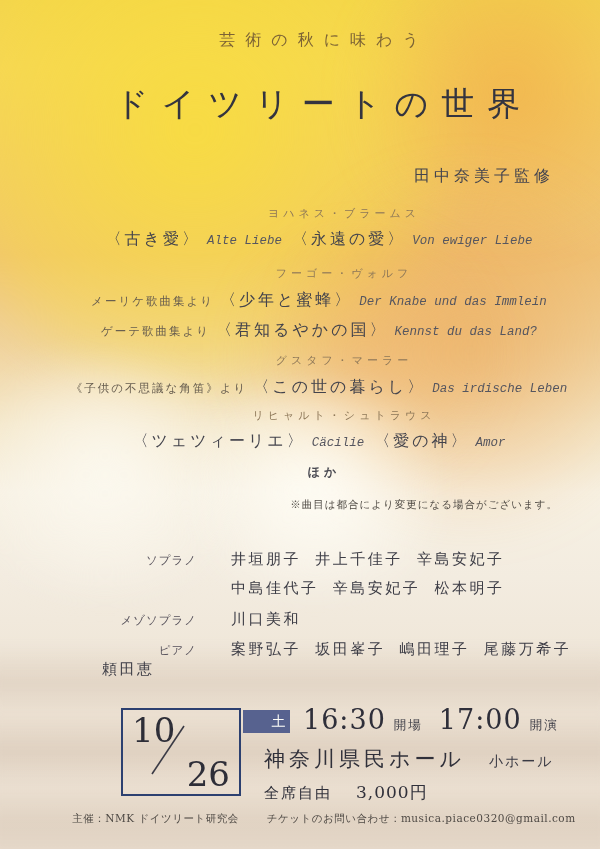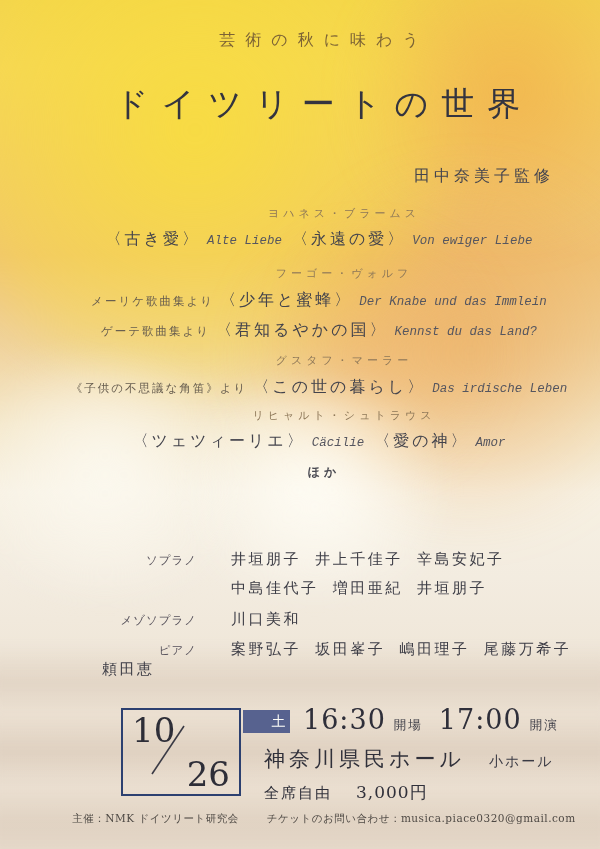--- a/index.html
+++ b/index.html
@@ -97,25 +97,26 @@
   <div class="abs ctr song-line" style="top:377px">
     <span class="song-prefix">《子供の不思議な角笛》より</span><span class="song-ja">〈この世の暮らし〉</span><span class="song-de">Das irdische Leben</span>
   </div>
 
   <div class="abs ctr composer" style="top:408px">リヒャルト・シュトラウス</div>
   <div class="abs ctr song-line" style="top:431px">
     <span class="song-ja">〈ツェツィーリエ〉</span><span class="song-de">Cäcilie</span><span class="song-ja">〈愛の神〉</span><span class="song-de">Amor</span>
   </div>
 
   <div class="abs ctr more">ほか</div>
+  <div class="abs note">※曲目は都合により変更になる場合がございます。</div>
 
   <div class="abs perf-row" style="top:549px">
     <span class="perf-role">ソプラノ</span><span class="perf-names">井垣朋子 井上千佳子 辛島安妃子</span>
   </div>
-  <div class="abs perf-cont" style="top:579px">中島佳代子 増田亜紀 井垣朋子</div>
+  <div class="abs perf-cont" style="top:579px">中島佳代子 辛島安妃子 松本明子</div>
   <div class="abs perf-row" style="top:609px">
     <span class="perf-role">メゾソプラノ</span><span class="perf-names">川口美和</span>
   </div>
   <div class="abs perf-row" style="top:639px">
     <span class="perf-role">ピアノ</span><span class="perf-names">案野弘子 坂田峯子 嶋田理子 尾藤万希子 頼田恵</span>
   </div>
 
   <div class="abs date-box">
     <svg class="date-slash" width="88" height="80" viewBox="0 0 88 80">
       <line x1="29" y1="64" x2="61" y2="16" stroke="#3a3a45" stroke-width="1.6"></line>

